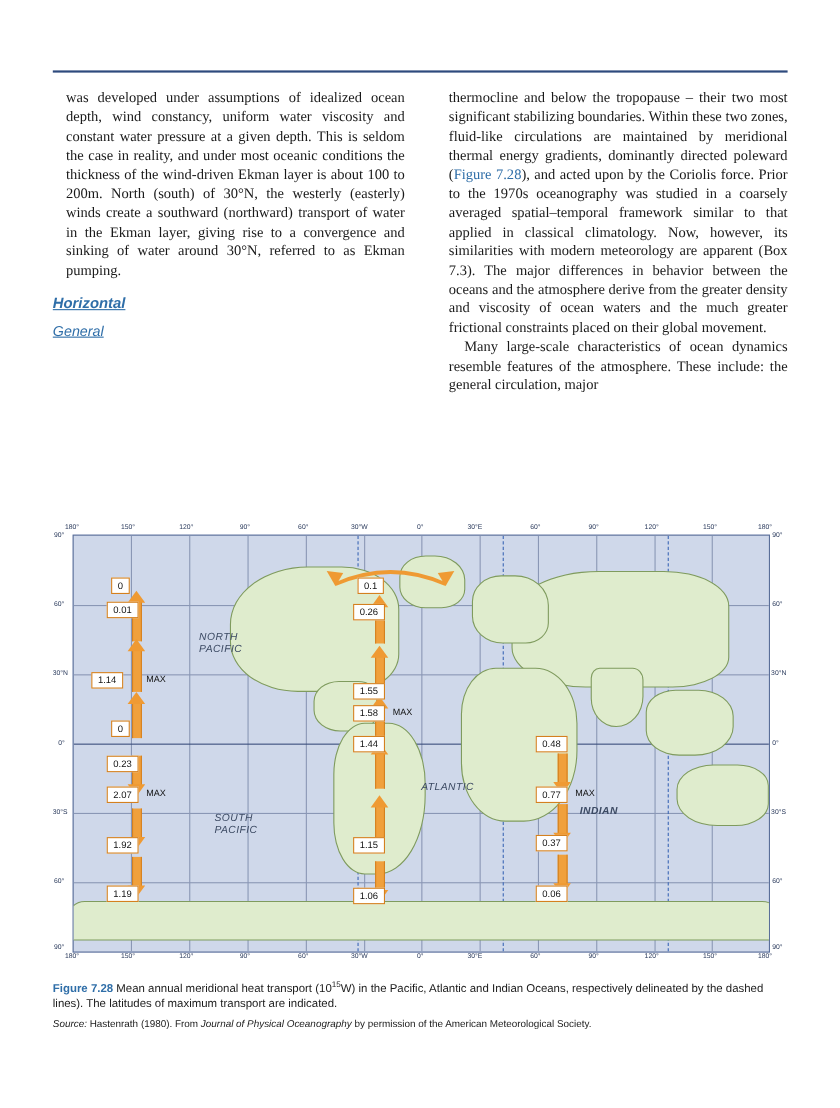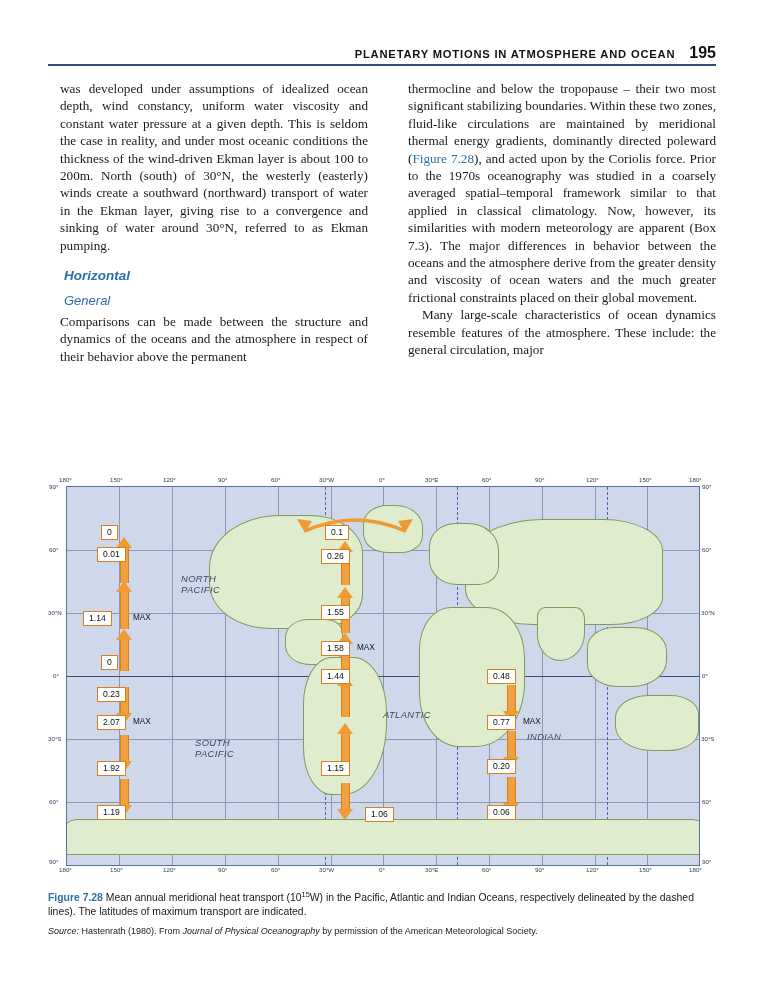--- a/index.html
+++ b/index.html
@@ -75,21 +75,22 @@
   }
   .col p + p {
     text-indent: 14px;
   }
   .subhead {
     font-family: "Liberation Sans", sans-serif;
     font-style: italic;
     font-weight: bold;
     font-size: 13.5px;
     color: #2f6ea8;
-    margin: 14px 0 5px 16px;
+    margin: 14px 0 5px 0;
+    text-decoration: underline;
   }
   .subhead.sub2 {
     font-weight: normal;
     font-size: 13px;
     margin-top: 10px;
   }
   .xref {
     color: #2f6ea8;
   }
 
@@ -251,33 +252,28 @@
     top: 10px;
     width: 92px;
     height: 92px;
   }
 </style>
 </head>
 <body>
 
 <div class="page">
 
-  <div class="header">
-    <span class="header-title">PLANETARY MOTIONS IN ATMOSPHERE AND OCEAN</span>
-    <span class="header-page">195</span>
-  </div>
   <div class="header-rule"></div>
 
   <div class="columns">
 
     <div class="col">
       <p>was developed under assumptions of idealized ocean depth, wind constancy, uniform water viscosity and constant water pressure at a given depth. This is seldom the case in reality, and under most oceanic conditions the thickness of the wind-driven Ekman layer is about 100 to 200m. North (south) of 30°N, the westerly (easterly) winds create a southward (northward) transport of water in the Ekman layer, giving rise to a convergence and sinking of water around 30°N, referred to as Ekman pumping.</p>
       <div class="subhead">Horizontal</div>
       <div class="subhead sub2">General</div>
-      <p>Comparisons can be made between the structure and dynamics of the oceans and the atmosphere in respect of their behavior above the permanent</p>
     </div>
 
     <div class="col">
       <p><span>thermocline and below the tropopause – their two most significant stabilizing boundaries. Within these two zones, fluid-like circulations are maintained by meridional thermal energy gradients, dominantly directed poleward (</span><span class="xref">Figure 7.28</span><span>), and acted upon by the Coriolis force. Prior to the 1970s oceanography was studied in a coarsely averaged spatial–temporal framework similar to that applied in classical climatology. Now, however, its similarities with modern meteorology are apparent (Box 7.3). The major differences in behavior between the oceans and the atmosphere derive from the greater density and viscosity of ocean waters and the much greater frictional constraints placed on their global movement.</span></p>
       <p>Many large-scale characteristics of ocean dynamics resemble features of the atmosphere. These include: the general circulation, major</p>
     </div>
 
   </div>
 
   <div class="figure">
@@ -322,21 +318,21 @@
           <span>NORTH</span><br>
           <span>PACIFIC</span>
         </div>
         <div class="ocean-label" style="left:128px; top:250px;">
           <span>SOUTH</span><br>
           <span>PACIFIC</span>
         </div>
         <div class="ocean-label" style="left:316px; top:222px;">
           <span>ATLANTIC</span>
         </div>
-        <div class="ocean-label" style="left:460px; top:244px;">
+        <div class="ocean-label" style="left:460px; top:244px;font-weight:bold;">
           <span>INDIAN</span>
         </div>
 
         <div class="arrow-shaft" style="left:53px; top:60px; height:36px;"></div>
         <div class="arrow-head up" style="left:49px; top:50px;"></div>
         <div class="arrow-shaft" style="left:53px; top:104px; height:38px;"></div>
         <div class="arrow-head up" style="left:49px; top:94px;"></div>
         <div class="arrow-shaft" style="left:53px; top:152px; height:32px;"></div>
         <div class="arrow-head up" style="left:49px; top:142px;"></div>
         <div class="arrow-shaft" style="left:53px; top:200px; height:28px;"></div>
@@ -378,31 +374,31 @@
         <div class="maxlabel" style="left:66px; top:126px;">MAX</div>
         <div class="valbox" style="left:34px; top:168px;">0</div>
         <div class="valbox" style="left:30px; top:200px;">0.23</div>
         <div class="valbox" style="left:30px; top:228px;">2.07</div>
         <div class="maxlabel" style="left:66px; top:230px;">MAX</div>
         <div class="valbox" style="left:30px; top:274px;">1.92</div>
         <div class="valbox" style="left:30px; top:318px;">1.19</div>
 
         <div class="valbox" style="left:258px; top:38px;">0.1</div>
         <div class="valbox" style="left:254px; top:62px;">0.26</div>
-        <div class="valbox" style="left:254px; top:118px;">1.55</div>
+        <div class="valbox" style="left:254px; top:134px;">1.55</div>
         <div class="valbox" style="left:254px; top:154px;">1.58</div>
         <div class="maxlabel" style="left:290px; top:156px;">MAX</div>
         <div class="valbox" style="left:254px; top:182px;">1.44</div>
         <div class="valbox" style="left:254px; top:274px;">1.15</div>
-        <div class="valbox" style="left:254px; top:320px;margin-left:44px;">1.06</div>
+        <div class="valbox" style="left:254px; top:320px;">1.06</div>
 
         <div class="valbox" style="left:420px; top:182px;">0.48</div>
         <div class="valbox" style="left:420px; top:228px;">0.77</div>
         <div class="maxlabel" style="left:456px; top:230px;">MAX</div>
-        <div class="valbox" style="left:420px; top:272px;">0.20</div>
+        <div class="valbox" style="left:420px; top:272px;">0.37</div>
         <div class="valbox" style="left:420px; top:318px;">0.06</div>
 
       </div>
 
       <div class="tick-label" style="left:11px; top:2px;">180°</div>
       <div class="tick-label" style="left:62px; top:2px;">150°</div>
       <div class="tick-label" style="left:115px; top:2px;">120°</div>
       <div class="tick-label" style="left:170px; top:2px;">90°</div>
       <div class="tick-label" style="left:223px; top:2px;">60°</div>
       <div class="tick-label" style="left:271px; top:2px;">30°W</div>

